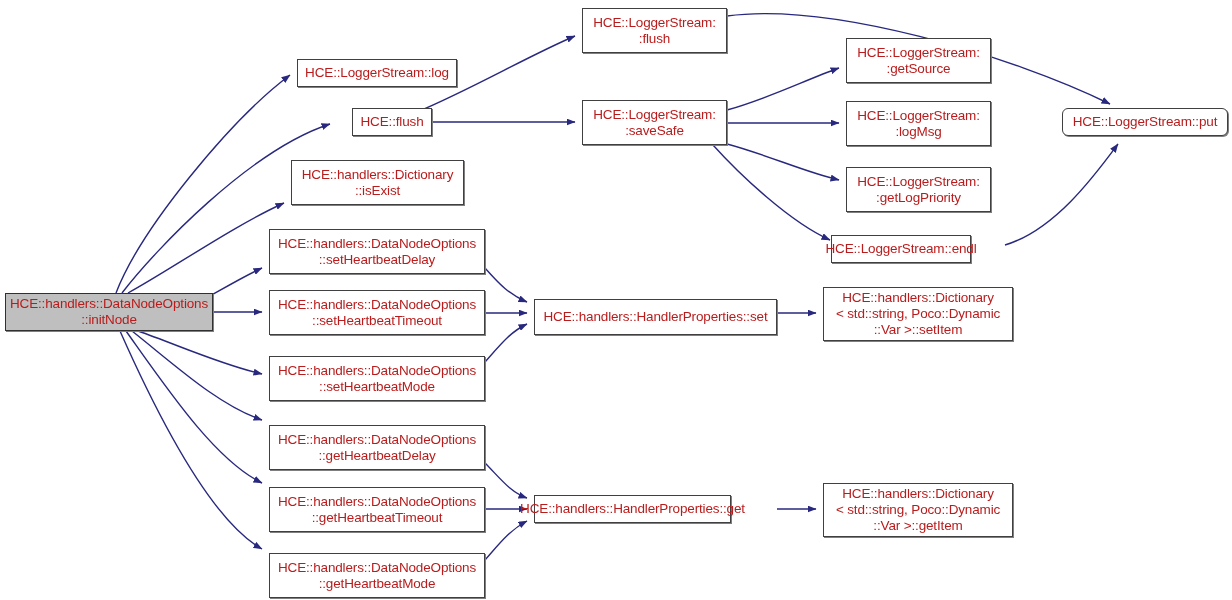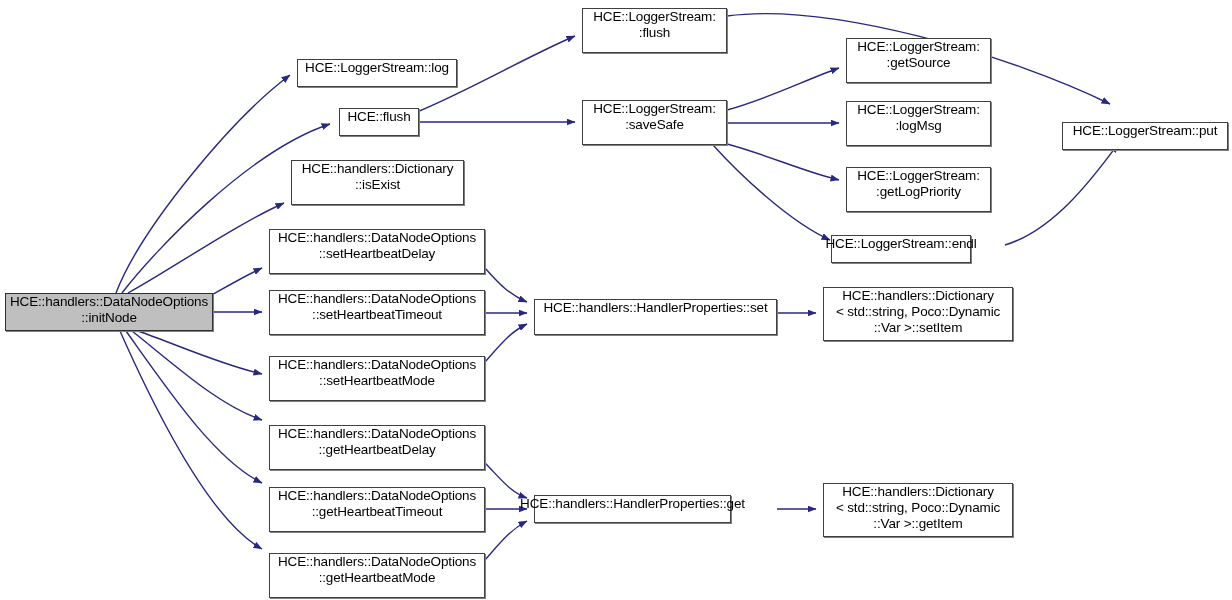--- a/index.html
+++ b/index.html
@@ -23,22 +23,23 @@
     top: 0;
     width: 1232px;
     height: 600px;
     pointer-events: none;
   }
   .node {
     position: absolute;
     box-sizing: border-box;
     border: 1px solid #404040;
     background: #ffffff;
-    color: #000000;
+    color: #b91c1c;
     display: flex;
+    align-items: center;
     justify-content: center;
     text-align: center;
     font-size: 13.5px;
     line-height: 16px;
     letter-spacing: -0.15px;
     white-space: pre-line;
     box-shadow: 1px 1px 0 0 #7f7f7f;
     z-index: 2;
   }
   .node.current {
@@ -85,21 +86,21 @@
         <path d="M485,463 C 500,478 510,492 527,498" fill="none" stroke="#28287f" stroke-width="1.4" marker-end="url(#arrowhead)"></path>
         <path d="M485,509 L527,509" fill="none" stroke="#28287f" stroke-width="1.4" marker-end="url(#arrowhead)"></path>
         <path d="M485,560 C 500,543 510,530 527,521" fill="none" stroke="#28287f" stroke-width="1.4" marker-end="url(#arrowhead)"></path>
         <path d="M777,509 L816,509" fill="none" stroke="#28287f" stroke-width="1.4" marker-end="url(#arrowhead)"></path>
       </g>
   </svg>
   <div id="nodes-group">
       <div class="node current" style="left: 5px; top: 293px; width: 208px; height: 38px;"><span class="node-label">HCE::handlers::DataNodeOptions
 ::initNode</span></div>
       <div class="node" style="left: 297px; top: 59px; width: 160px; height: 28px;"><span class="node-label">HCE::LoggerStream::log</span></div>
-      <div class="node" style="left: 339px; top: 108px; width: 80px; height: 28px;"><span class="node-label">HCE::flush</span></div>
+      <div class="node" style="left: 352px; top: 108px; width: 80px; height: 28px;"><span class="node-label">HCE::flush</span></div>
       <div class="node" style="left: 291px; top: 160px; width: 173px; height: 45px;"><span class="node-label">HCE::handlers::Dictionary
 ::isExist</span></div>
       <div class="node" style="left: 269px; top: 229px; width: 216px; height: 45px;"><span class="node-label">HCE::handlers::DataNodeOptions
 ::setHeartbeatDelay</span></div>
       <div class="node" style="left: 269px; top: 290px; width: 216px; height: 45px;"><span class="node-label">HCE::handlers::DataNodeOptions
 ::setHeartbeatTimeout</span></div>
       <div class="node" style="left: 269px; top: 356px; width: 216px; height: 45px;"><span class="node-label">HCE::handlers::DataNodeOptions
 ::setHeartbeatMode</span></div>
       <div class="node" style="left: 269px; top: 425px; width: 216px; height: 45px;"><span class="node-label">HCE::handlers::DataNodeOptions
 ::getHeartbeatDelay</span></div>
@@ -119,15 +120,15 @@
 :logMsg</span></div>
       <div class="node" style="left: 846px; top: 167px; width: 145px; height: 45px;"><span class="node-label">HCE::LoggerStream:
 :getLogPriority</span></div>
       <div class="node" style="left: 831px; top: 235px; width: 140px; height: 28px;"><span class="node-label">HCE::LoggerStream::endl</span></div>
       <div class="node" style="left: 823px; top: 287px; width: 190px; height: 54px;"><span class="node-label">HCE::handlers::Dictionary
 &lt; std::string, Poco::Dynamic
 ::Var &gt;::setItem</span></div>
       <div class="node" style="left: 823px; top: 483px; width: 190px; height: 54px;"><span class="node-label">HCE::handlers::Dictionary
 &lt; std::string, Poco::Dynamic
 ::Var &gt;::getItem</span></div>
-      <div class="node" style="left: 1062px; top: 122px; width: 166px; height: 28px;"><span class="node-label">HCE::LoggerStream::put</span></div>
+      <div class="node" style="left: 1062px; top: 108px; width: 166px; height: 28px; border-radius: 6px;"><span class="node-label">HCE::LoggerStream::put</span></div>
     </div>
 </div>
 
 </body></html>

